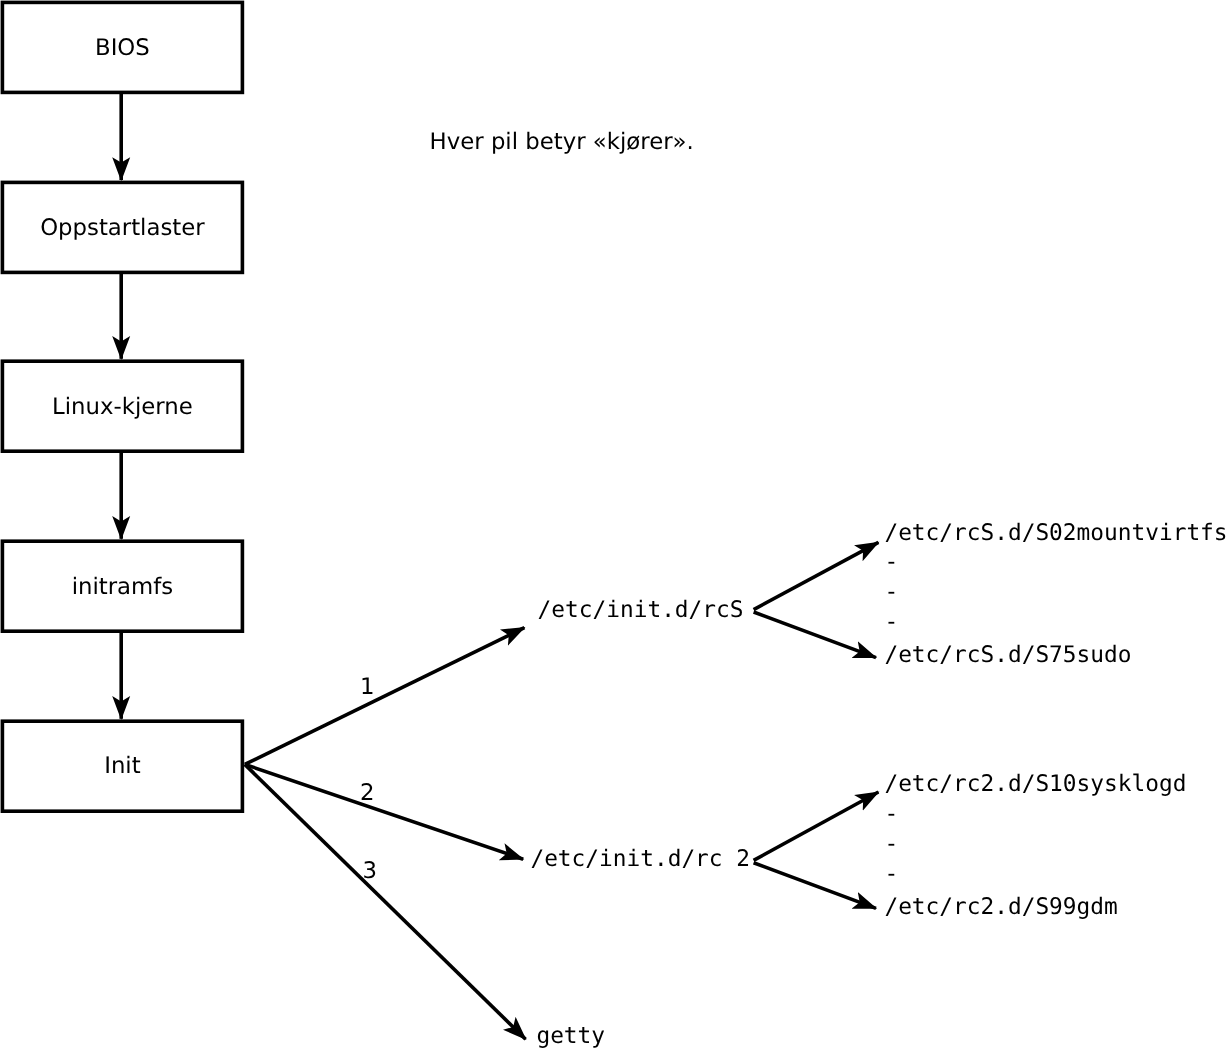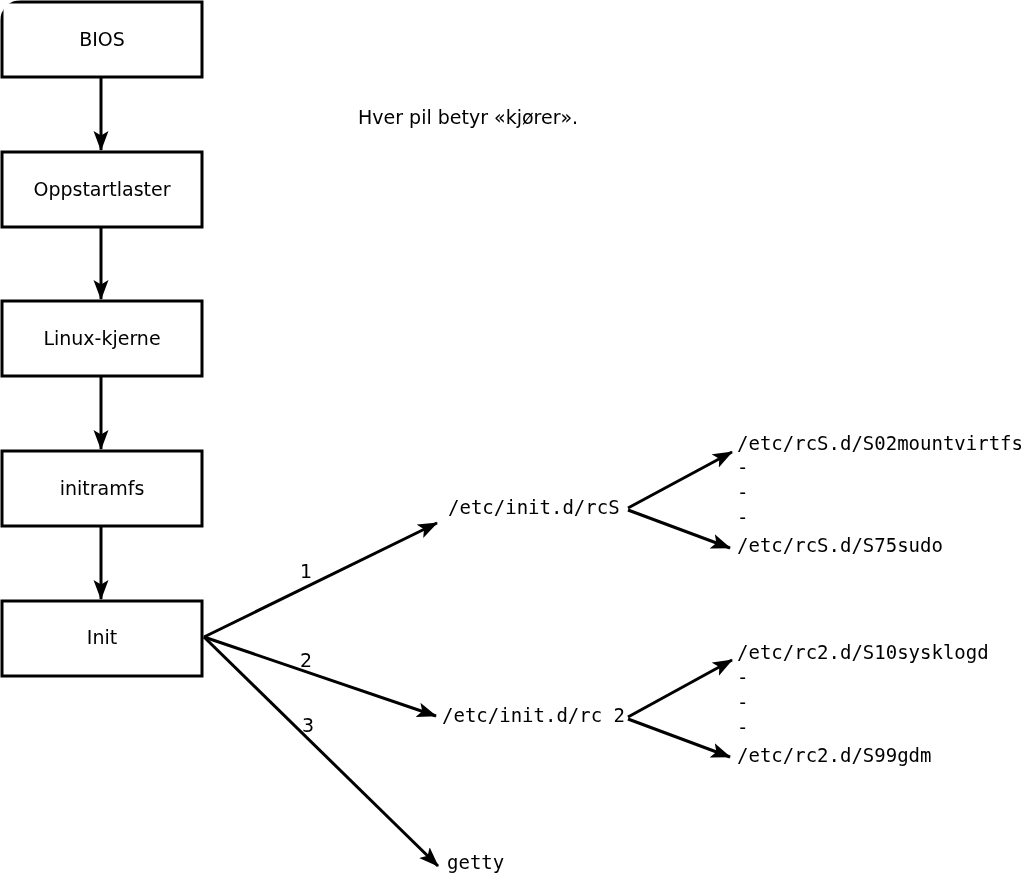--- a/index.html
+++ b/index.html
@@ -6,21 +6,20 @@
     margin: 0;
     padding: 0;
     background: #ffffff;
   }
   .stage {
     position: relative;
     width: 1024px;
     height: 875px;
     background: #ffffff;
     overflow: hidden;
-    border-radius: 21px;
   }
   svg { display: block; }
   .box {
     fill: #ffffff;
     stroke: #000000;
     stroke-width: 3;
   }
   .edge {
     stroke: #000000;
     stroke-width: 3;

